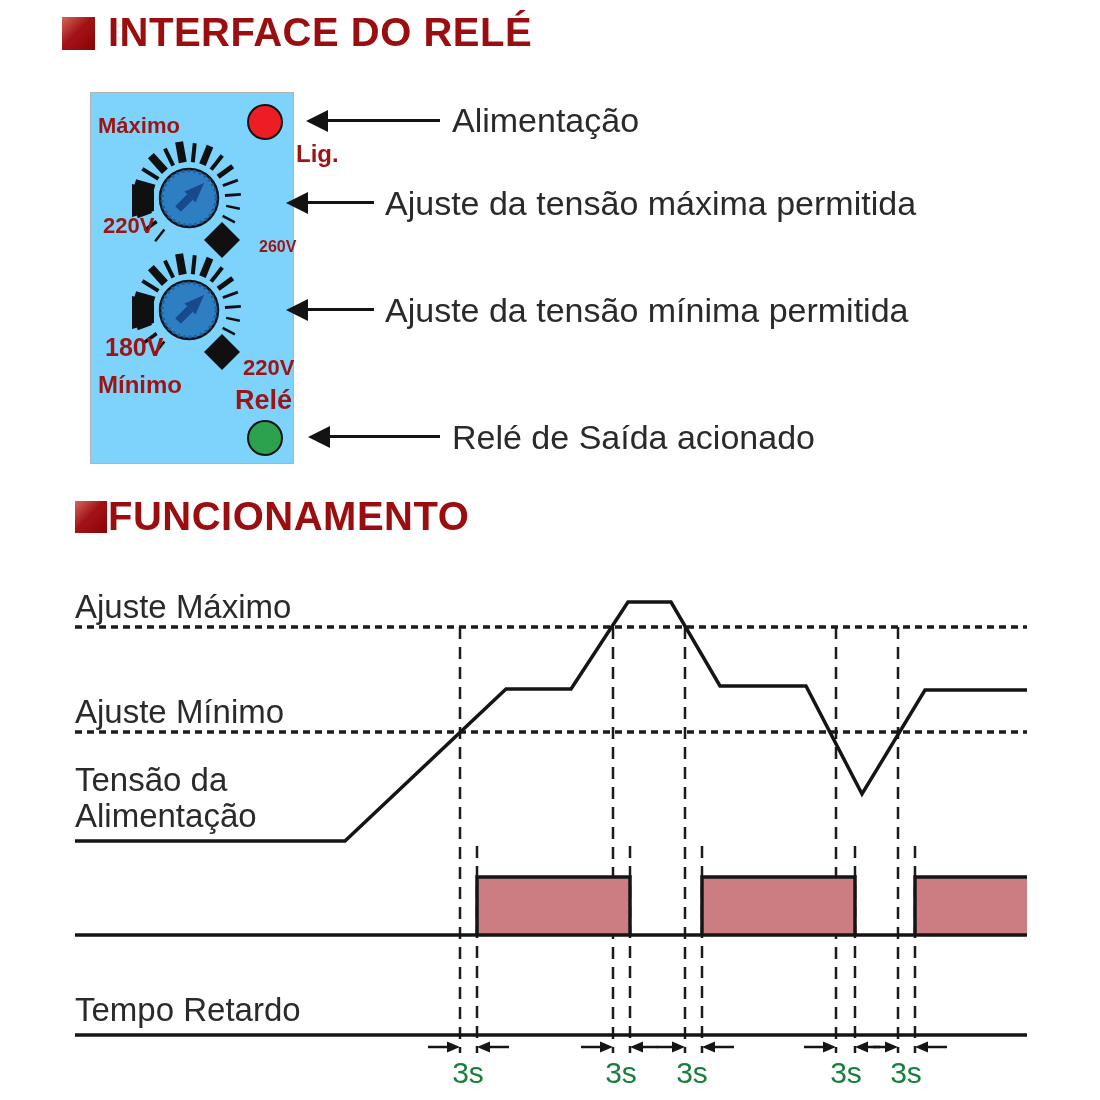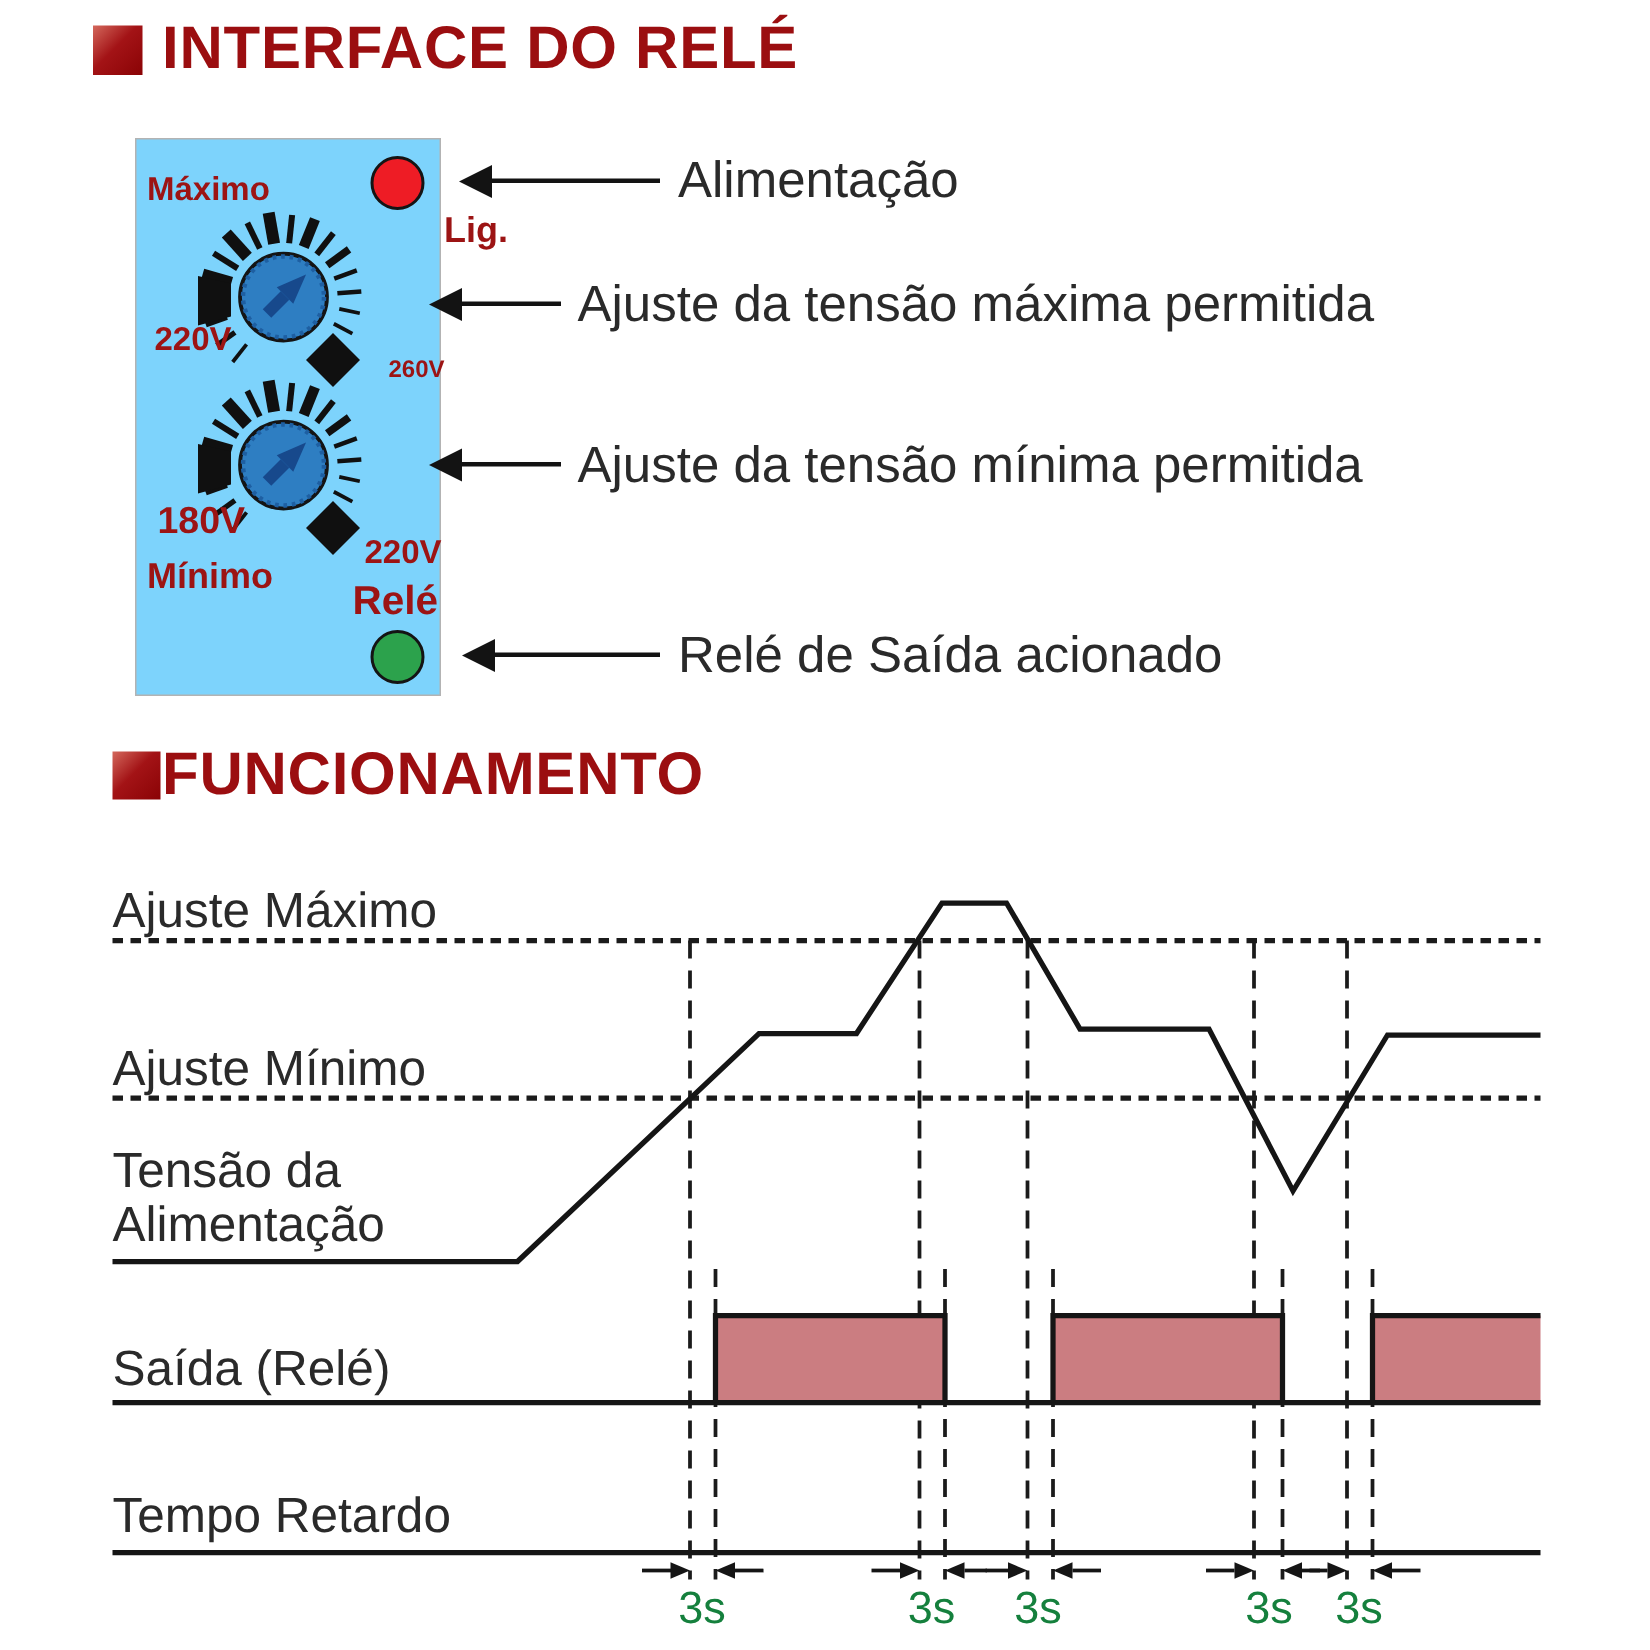--- a/index.html
+++ b/index.html
@@ -200,21 +200,20 @@
       <line x1="928" y1="1047" x2="947" y2="1047"></line>
     </g>
   </svg>
 
   <div class="diag-label" style="left:75px;top:589px;">Ajuste Máximo</div>
   <div class="diag-label" style="left:75px;top:694px;">Ajuste Mínimo</div>
   <div class="diag-label" style="left:75px;top:762px;">
     <div>Tensão da</div>
     <div>Alimentação</div>
   </div>
-  <div class="diag-label" style="left:75px;top:894px;">Saída (Relé)</div>
   <div class="diag-label" style="left:75px;top:992px;">Tempo Retardo</div>
 
   <div class="delay-val" style="left:438px;top:1056px;">3s</div>
   <div class="delay-val" style="left:591px;top:1056px;">3s</div>
   <div class="delay-val" style="left:662px;top:1056px;">3s</div>
   <div class="delay-val" style="left:816px;top:1056px;">3s</div>
   <div class="delay-val" style="left:876px;top:1056px;">3s</div>
 
 </div>
 

